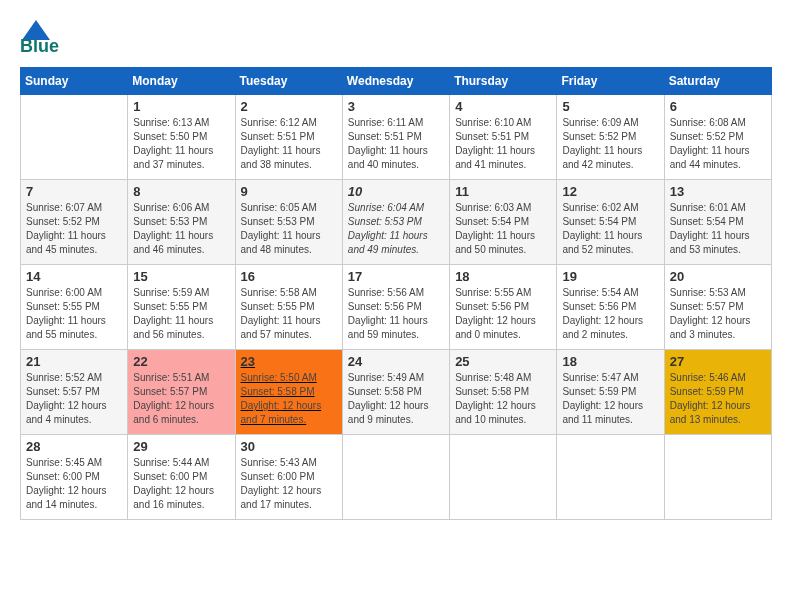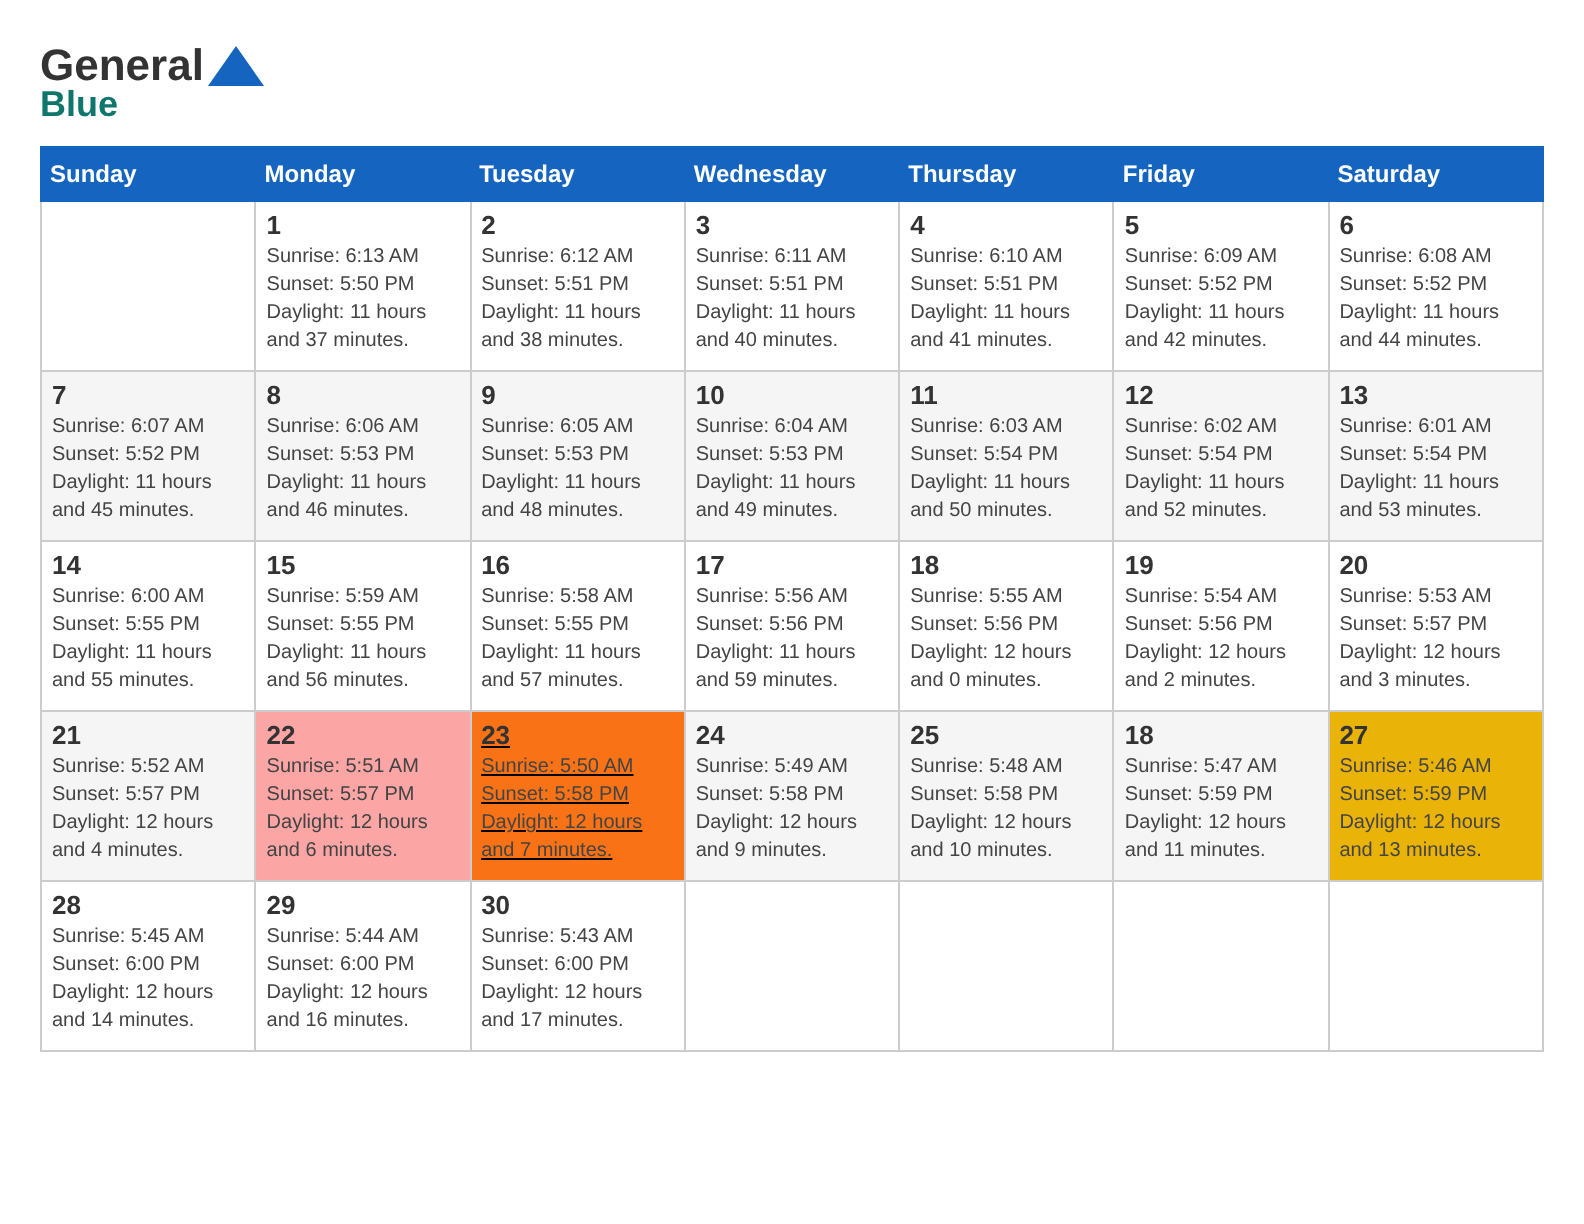--- a/index.html
+++ b/index.html
@@ -78,21 +78,20 @@
     .empty-cell {
       background: #fff !important;
     }
   </style>
 </head>
 <body>
 
 <div class="header">
   <div class="logo">
     <div class="logo-row">
-      <span style="font-size:22px;font-weight:bold;color:#333;">General</span>
       <svg width="28" height="20" viewBox="0 0 28 20" style="margin-left:2px;">
         <polygon points="0,20 14,0 28,20" fill="#1565C0"></polygon>
       </svg>
     </div>
     <span style="font-size:18px;font-weight:bold;color:#0f766e;margin-top:-4px;">Blue</span>
   </div>
   <div class="title-section">
     <div class="month-title"></div>
     <div class="location"></div>
   </div>
@@ -144,21 +143,21 @@
           <div class="day-info">Sunrise: 6:07 AM<br>Sunset: 5:52 PM<br>Daylight: 11 hours<br>and 45 minutes.</div>
         </td>
         <td style="background: rgb(245, 245, 245);">
           <span class="day-number">8</span>
           <div class="day-info">Sunrise: 6:06 AM<br>Sunset: 5:53 PM<br>Daylight: 11 hours<br>and 46 minutes.</div>
         </td>
         <td style="background: rgb(245, 245, 245);">
           <span class="day-number">9</span>
           <div class="day-info">Sunrise: 6:05 AM<br>Sunset: 5:53 PM<br>Daylight: 11 hours<br>and 48 minutes.</div>
         </td>
-        <td style="background: rgb(245, 245, 245);">
+        <td style="background: rgb(245, 245, 245); font-style: italic;">
           <span class="day-number">10</span>
           <div class="day-info">Sunrise: 6:04 AM<br>Sunset: 5:53 PM<br>Daylight: 11 hours<br>and 49 minutes.</div>
         </td>
         <td style="background: rgb(245, 245, 245);">
           <span class="day-number">11</span>
           <div class="day-info">Sunrise: 6:03 AM<br>Sunset: 5:54 PM<br>Daylight: 11 hours<br>and 50 minutes.</div>
         </td>
         <td style="background: rgb(245, 245, 245);">
           <span class="day-number">12</span>
           <div class="day-info">Sunrise: 6:02 AM<br>Sunset: 5:54 PM<br>Daylight: 11 hours<br>and 52 minutes.</div>

